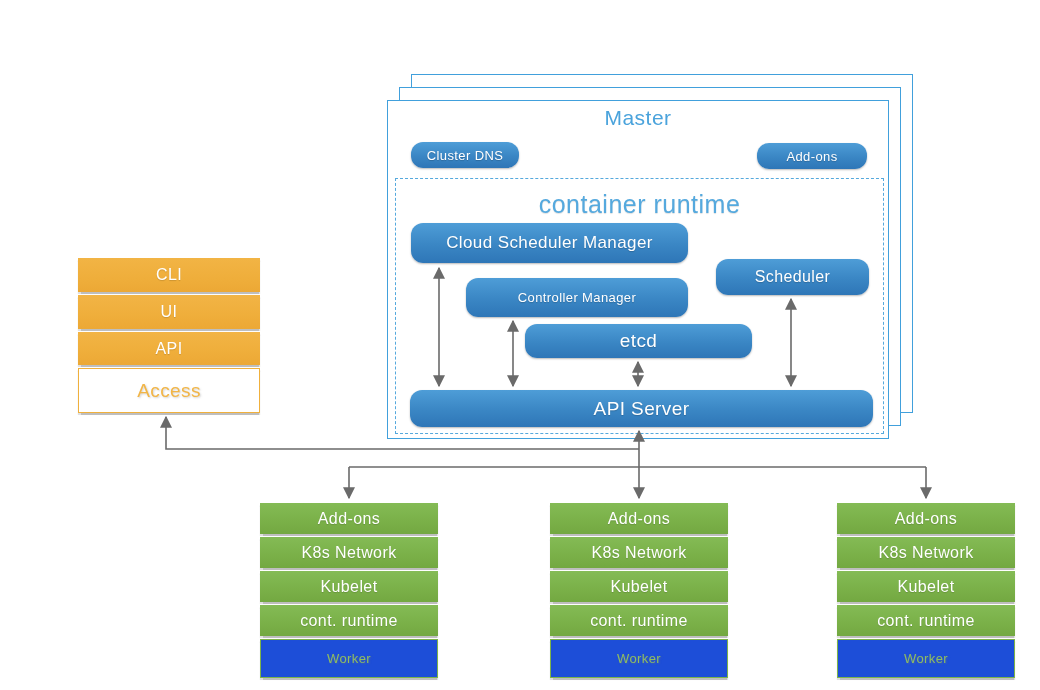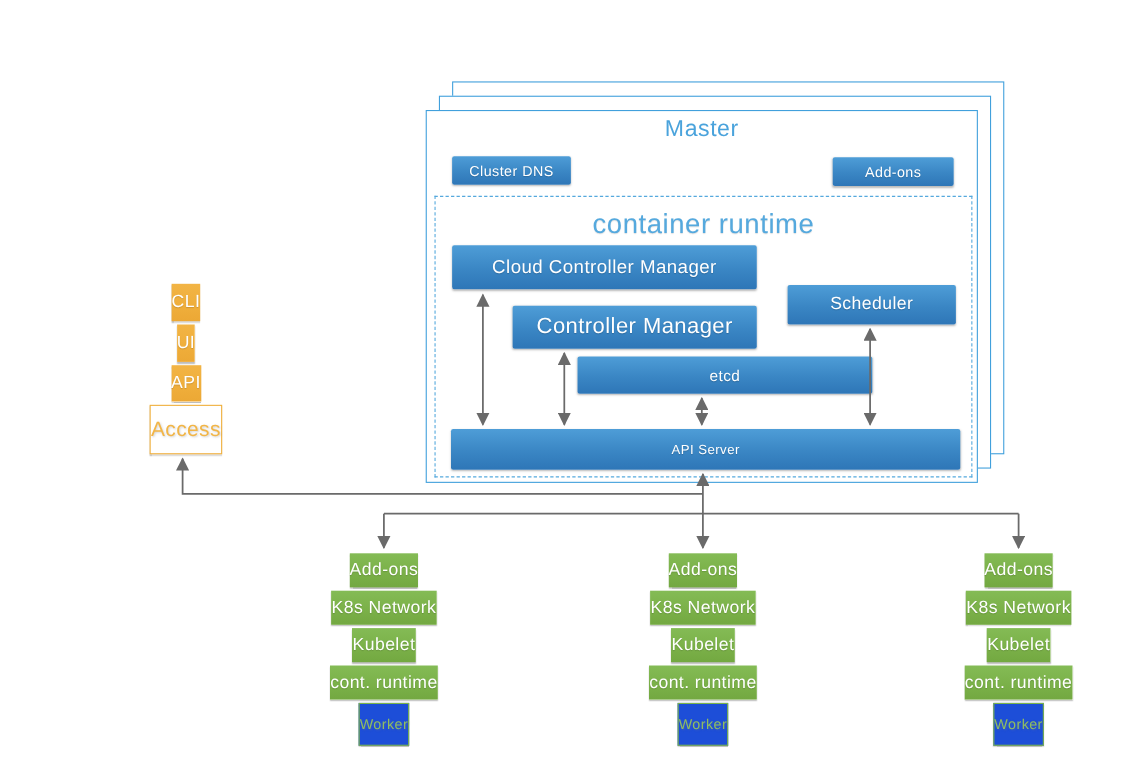--- a/index.html
+++ b/index.html
@@ -19,38 +19,38 @@
 
   .master-title {
     position:absolute; left:387px; top:86px; width:502px;
     text-align:center; font-size:21px; letter-spacing:0.5px; color:#4AA3DC;
   }
 
   
   .bluebox {
     position:absolute; box-sizing:border-box;
     background:linear-gradient(180deg,#4E9DD7 0%,#3A86C4 55%,#2E76B7 100%);
-    border-radius:2px; color:#ffffff;
+    border-radius:12px; color:#ffffff;
     display:flex; align-items:center; justify-content:center;
     letter-spacing:0.4px; text-shadow:0 1px 1px rgba(0,0,0,0.18);
     box-shadow:0 1px 2px rgba(0,0,0,0.28);
   }
 
   .dashed-box {
     position:absolute; left:395px; top:158px; width:489px; height:256px;
     border:1.5px dashed #55A9DD; box-sizing:border-box; background:transparent;
   }
   .cr-label {
     position:absolute; left:395px; top:170px; width:489px;
     text-align:center; font-size:25px; letter-spacing:0.5px; color:#55A9DE;
     text-shadow:0 1px 1px rgba(0,0,0,0.12);
   }
 
   
-  .stack { position:absolute; display:flex; flex-direction:column; gap:3px;align-items:center; }
+  .stack { position:absolute; display:flex; flex-direction:column; gap:3px; }
   .row {
     display:flex; align-items:center; justify-content:center;
     font-size:16px; letter-spacing:0.4px; color:#ffffff;
     text-shadow:0 1px 1px rgba(0,0,0,0.15);
     box-shadow:0 1.5px 1px rgba(110,110,110,0.45);
     box-sizing:border-box;
   }
   .row.orange { background:linear-gradient(180deg,#F2B445 0%,#EFAE3B 60%,#ECA835 100%); }
   .row.green  { background:linear-gradient(180deg,#84BB55 0%,#7AB048 60%,#73A841 100%); }
   .row.access-base {
@@ -75,29 +75,29 @@
 
   <div class="master-title">Master</div>
 
   <div class="bluebox" style="left:411px; top:122px; width:108px; height:26px; font-size:13px;">Cluster DNS</div>
 
   <div class="bluebox" style="left:757px; top:123px; width:110px; height:26px; font-size:13px;">Add-ons</div>
 
   <div class="dashed-box"></div>
   <div class="cr-label">container runtime</div>
 
-  <div class="bluebox" style="left:411px; top:203px; width:277px; height:40px; font-size:17px;">Cloud Controller Manager</div>
+  <div class="bluebox" style="left:411px; top:203px; width:277px; height:40px; font-size:17px;">Cloud Scheduler Manager</div>
 
-  <div class="bluebox" style="left:466px; top:258px; width:222px; height:39px; font-size:20px;">Controller Manager</div>
+  <div class="bluebox" style="left:466px; top:258px; width:222px; height:39px; font-size:13px;">Controller Manager</div>
 
   <div class="bluebox" style="left:716px; top:239px; width:153px; height:36px; font-size:16px;">Scheduler</div>
 
-  <div class="bluebox" style="left:525px; top:304px; width:268px; height:34px; font-size:14px;">etcd</div>
+  <div class="bluebox" style="left:525px; top:304px; width:227px; height:34px; font-size:19px;">etcd</div>
 
-  <div class="bluebox" style="left:410px; top:370px; width:463px; height:37px; font-size:12px;">API Server</div>
+  <div class="bluebox" style="left:410px; top:370px; width:463px; height:37px; font-size:19px;">API Server</div>
 
   <div class="stack" style="left:78px; top:238px; width:182px;">
     <div class="row orange" style="height:34px;">CLI</div>
     <div class="row orange" style="height:34px;">UI</div>
     <div class="row orange" style="height:33px;">API</div>
     <div class="row access-base" style="height:45px;">Access</div>
   </div>
 
   <div class="stack" style="left:260px; top:483px; width:178px;">
     <div class="row green" style="height:31px;">Add-ons</div>

